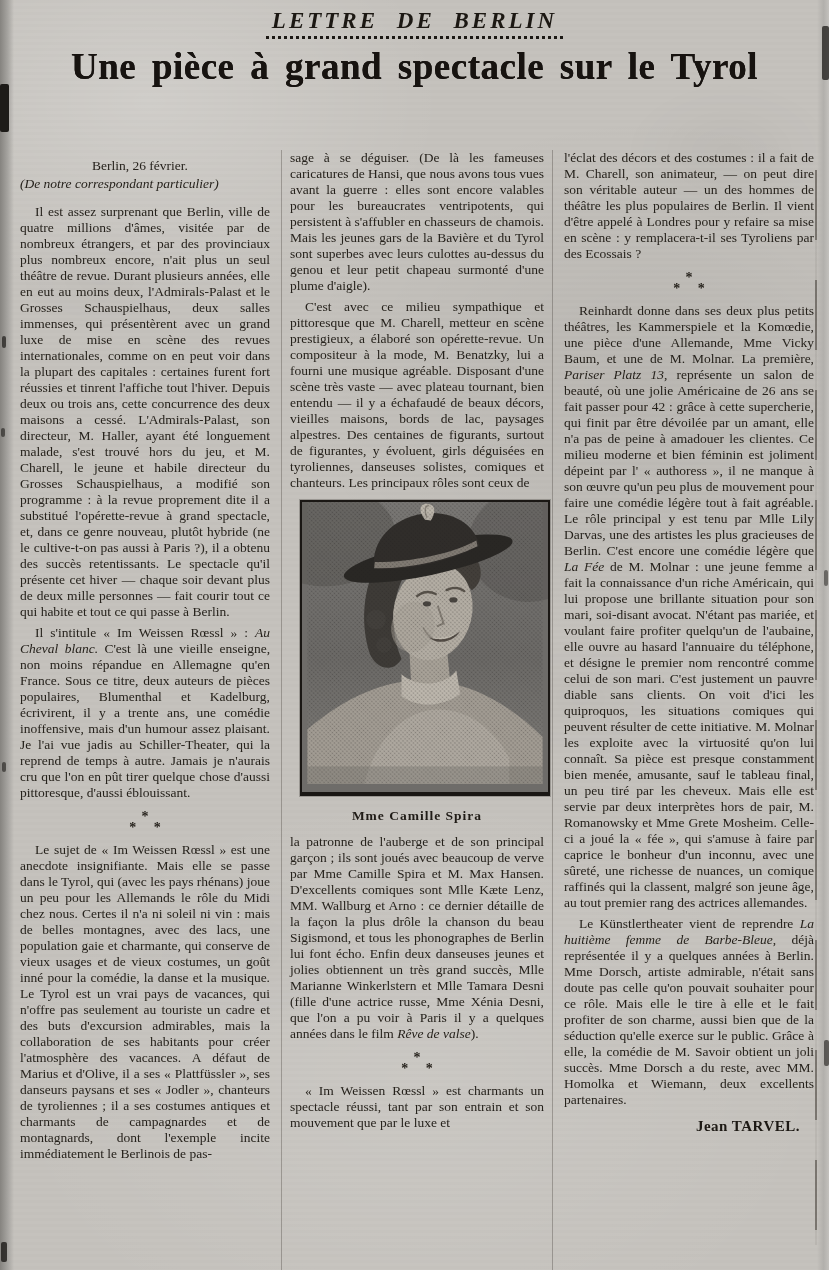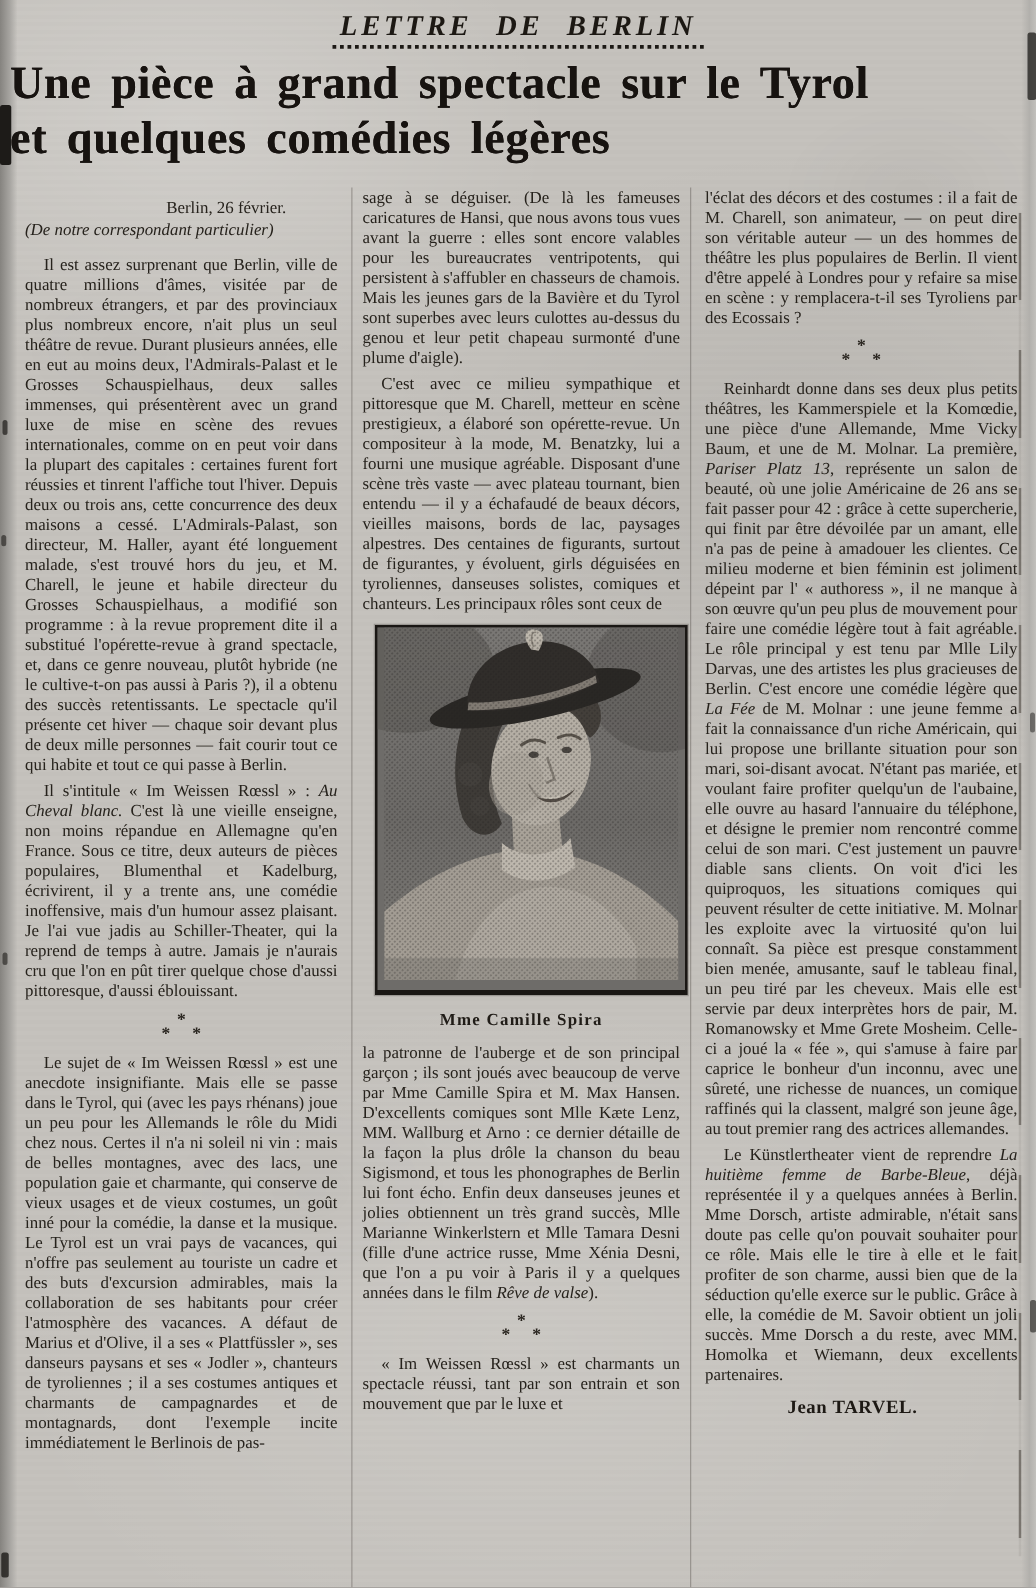--- a/index.html
+++ b/index.html
@@ -24,50 +24,50 @@
   }
 
   
   .masthead { position:absolute; top:8px; left:0; width:100%; text-align:center; }
   .kicker {
     display:inline-block; font-style:italic; font-weight:bold; font-size:23px;
     letter-spacing:3px; word-spacing:10px; padding:0 6px 2px;
     border-bottom:3px dotted #1c1915; color:#1c1813;
   }
   .headline {
-    position:absolute; top:45px; left:8px; width:813px; 
+    position:absolute; top:45px; left:8px; width:813px; text-align:center;
     font-weight:bold; font-size:37px; line-height:1.2;
     word-spacing:6px; letter-spacing:.5px; color:#171310;
     text-shadow:0 0 .5px #171310;
   }
 
   
   .cols { position:absolute; top:150px; left:20px; width:794px; height:1120px;
           display:flex; justify-content:space-between; }
   .col { width:250px; overflow:hidden; font-size:13.5px; line-height:16px;
          text-align:justify; color:#26221c; }
   .col-mid { width:272px; box-sizing:border-box; padding:0 8px;
              border-left:1px solid rgba(70,64,56,.35);
              border-right:1px solid rgba(70,64,56,.35); }
   .para { margin:0 0 5px; text-indent:15px; }
   .para em { }
-  .dateline { margin:8px 0 2px; text-align:center; padding-left:72px; }
+  .dateline { margin:8px 0 2px; padding-left:72px; }
   .byline { font-style:italic; text-align:left; margin:0 0 12px; }
   .asterism { text-align:center; line-height:11px; margin:10px 0 9px; font-size:14px; font-weight:bold; }
   .asterism .a2 { letter-spacing:7px; padding-left:7px; }
 
   
   .figure { margin:9px auto 0; width:234px; }
   .photo-frame { box-sizing:border-box; width:250px; border:2px solid #1a1714;
                  border-bottom-width:4px; background:#6e6c69; font-size:0;
                  box-shadow:0 0 0 1px rgba(30,26,22,.25); }
   .caption { text-align:center; font-weight:bold; font-size:13.5px;
              letter-spacing:1px; margin:12px 0 10px; color:#201c17; }
 
-  .signature { text-align:center; font-weight:bold; font-size:15px;
+  .signature { text-align:right; font-weight:bold; font-size:15px;
                letter-spacing:.5px; padding-right:14px; margin-top:10px; color:#1d1914; }
 
   
   .edge-left  { position:absolute; left:0; top:0; width:14px; height:100%;
                 background:linear-gradient(90deg,#85837f,#a6a4a0 55%,rgba(166,164,160,0)); }
   .edge-right { position:absolute; right:0; top:0; width:12px; height:100%;
                 background:linear-gradient(270deg,#c3c1bd,#b2b0ac 45%,rgba(178,176,172,0)); }
   .rule-right { position:absolute; right:12px; top:170px; width:2px; height:1075px;
                 background:repeating-linear-gradient(180deg,rgba(60,54,47,.55) 0 70px,rgba(60,54,47,.08) 70px 110px); }
   .mark { position:absolute; background:#1d1b18; border-radius:2px; filter:blur(.4px); }
@@ -95,21 +95,20 @@
   <div class="mark m5"></div>
   <div class="mark m6"></div>
   <div class="mark m7"></div>
   <div class="mark m8"></div>
 
   <div class="masthead">
     <span class="kicker">LETTRE DE BERLIN</span>
   </div>
   <div class="headline">
     <div>Une pièce à grand spectacle sur le Tyrol</div>
-    <div>et quelques comédies légères</div>
   </div>
 
   <div class="cols">
 
     <div class="col">
       <div class="dateline">Berlin, 26 février.</div>
       <div class="byline">(De notre correspondant particulier)</div>
       <p class="para">Il est assez surprenant que Berlin, ville de quatre millions d'âmes, visitée par de nombreux étrangers, et par des provinciaux plus nombreux encore, n'ait plus un seul théâtre de revue. Durant plusieurs années, elle en eut au moins deux, l'Admirals-Palast et le Grosses Schauspielhaus, deux salles immenses, qui présentèrent avec un grand luxe de mise en scène des revues internationales, comme on en peut voir dans la plupart des capitales : certaines furent fort réussies et tinrent l'affiche tout l'hiver. Depuis deux ou trois ans, cette concurrence des deux maisons a cessé. L'Admirals-Palast, son directeur, M. Haller, ayant été longuement malade, s'est trouvé hors du jeu, et M. Charell, le jeune et habile directeur du Grosses Schauspielhaus, a modifié son programme : à la revue proprement dite il a substitué l'opérette-revue à grand spectacle, et, dans ce genre nouveau, plutôt hybride (ne le cultive-t-on pas aussi à Paris ?), il a obtenu des succès retentissants. Le spectacle qu'il présente cet hiver — chaque soir devant plus de deux mille personnes — fait courir tout ce qui habite et tout ce qui passe à Berlin.</p>
       <p class="para">Il s'intitule « Im Weissen Rœssl » : <em>Au Cheval blanc.</em> C'est là une vieille enseigne, non moins répandue en Allemagne qu'en France. Sous ce titre, deux auteurs de pièces populaires, Blumenthal et Kadelburg, écrivirent, il y a trente ans, une comédie inoffensive, mais d'un humour assez plaisant. Je l'ai vue jadis au Schiller-Theater, qui la reprend de temps à autre. Jamais je n'aurais cru que l'on en pût tirer quelque chose d'aussi pittoresque, d'aussi éblouissant.</p>
       <div class="asterism">

